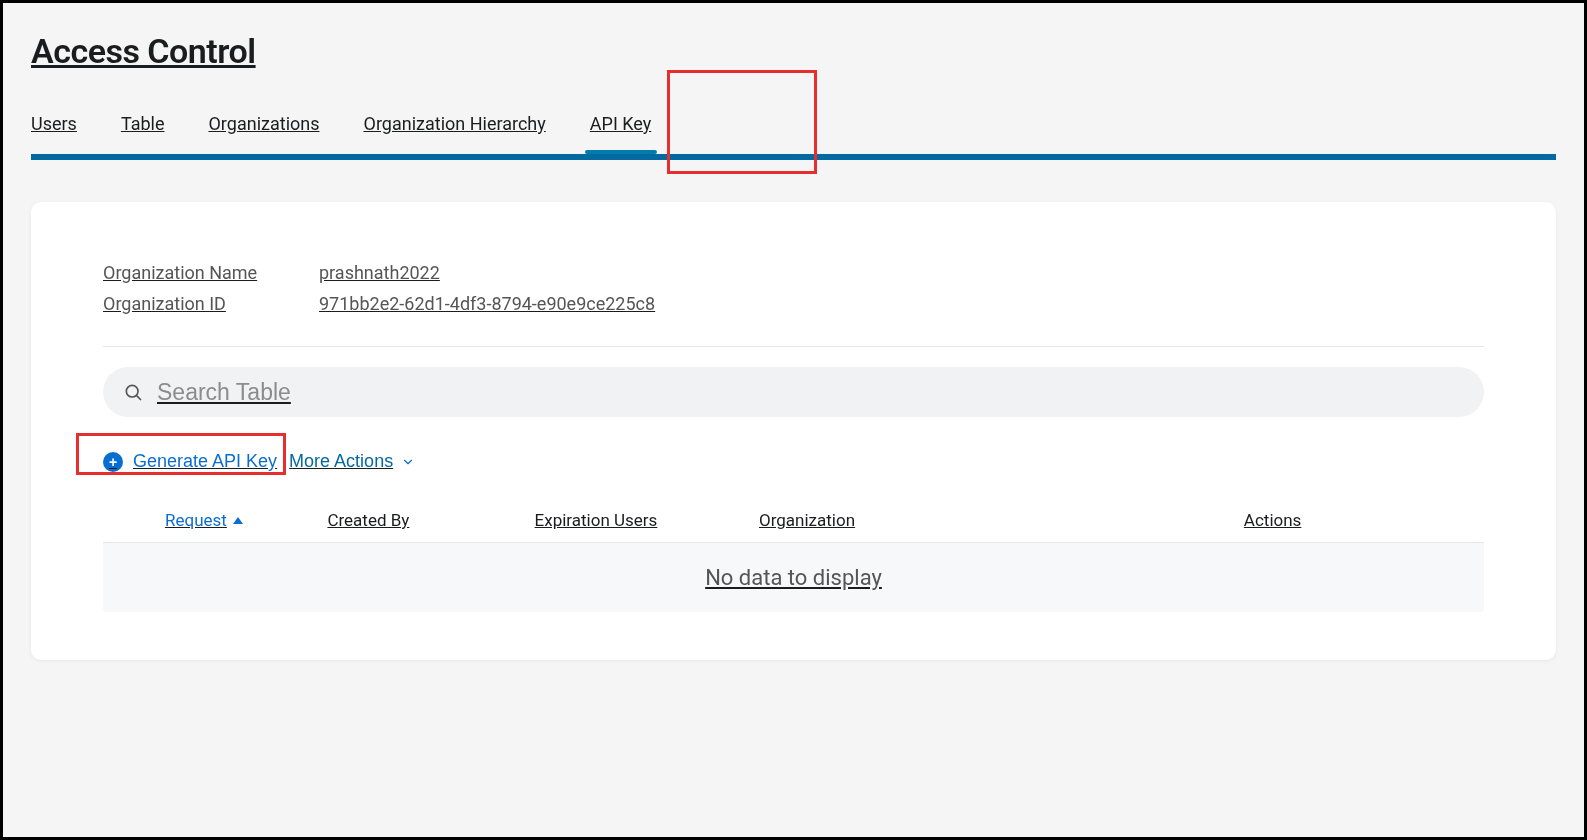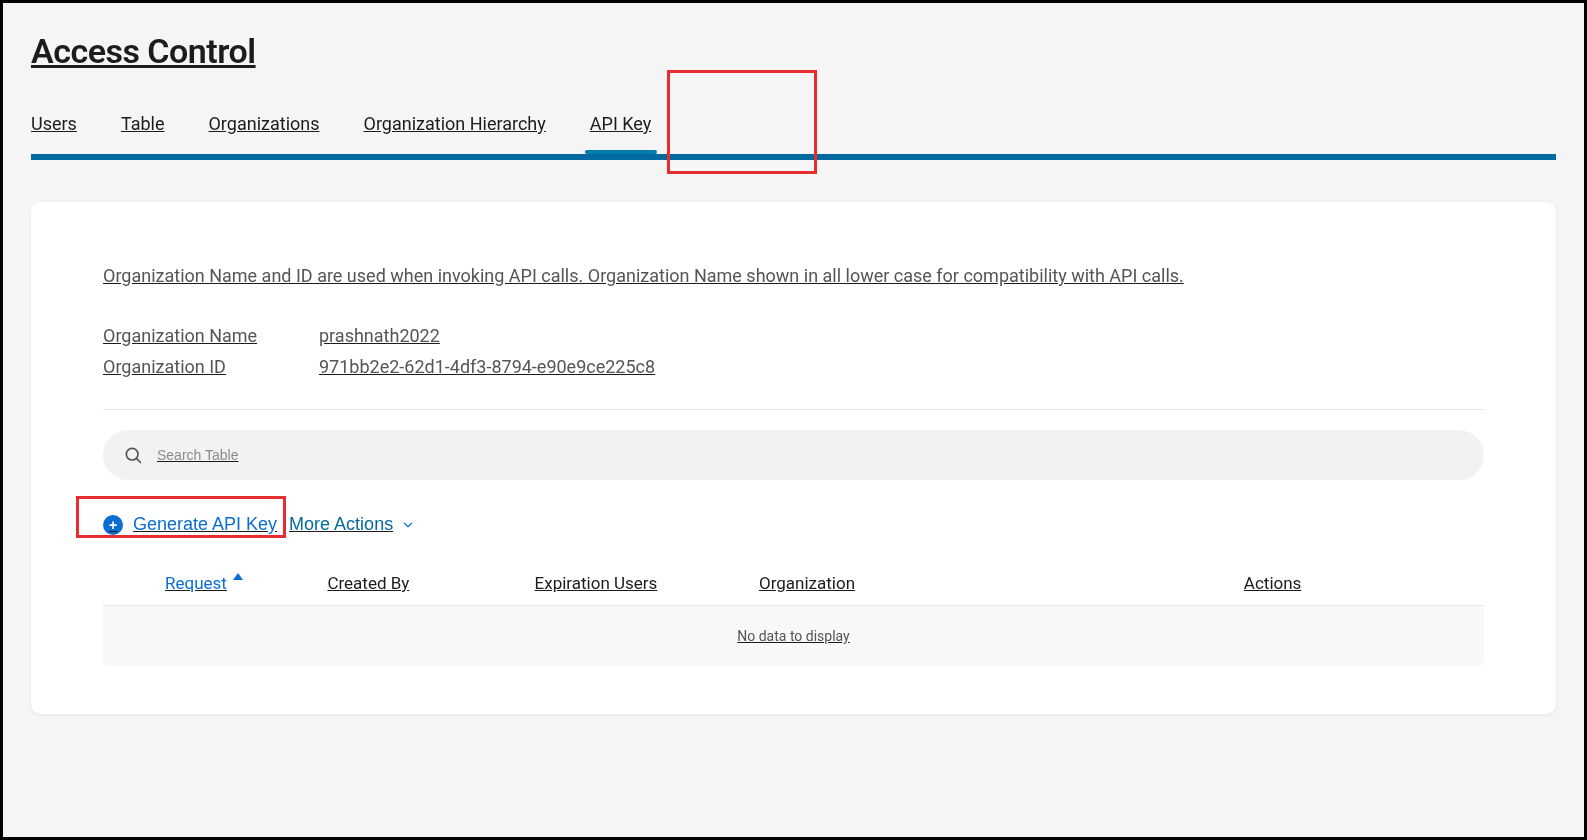--- a/index.html
+++ b/index.html
@@ -103,21 +103,21 @@
     align-items: center;
     padding: 0 20px;
     gap: 14px;
     margin-bottom: 30px;
   }
   .search-wrap svg { flex: 0 0 auto; }
   .search-input {
     border: none;
     outline: none;
     background: transparent;
-    font-size: 14px;
+    font-size: 23px;
     color: #555;
     width: 100%;
   }
   .search-input::placeholder { color: #8a8c8f; }
 
   .action-row {
     display: flex;
     align-items: center;
     gap: 12px;
     position: relative;
@@ -171,57 +171,57 @@
   .thead {
     display: grid;
     grid-template-columns: 1.3fr 1.2fr 1.3fr 1.6fr 1.6fr 1.0fr;
     padding: 12px 0;
     border-bottom: 1px solid #e6e7e9;
   }
   .th {
     font-size: 17px;
     color: #1b1c1d;
     display: flex;
+    align-items: center;
     gap: 6px;
   }
   .th.sortable { color: #0a6ed1; cursor: pointer; padding-left: 62px;}
   .th:last-child { justify-content: flex-end; padding-right: 10px; }
   .sort-arrow {
     width: 0; height: 0;
     border-left: 5px solid transparent;
     border-right: 5px solid transparent;
     border-bottom: 7px solid #0a6ed1;
     display: inline-block;
   }
   .tbody-empty {
     background: #f7f8f9;
     padding: 22px 0;
     text-align: center;
     color: #555;
-    font-size: 14px;
+    font-size: 22px;
     border-radius: 0 0 4px 4px;
   }
 </style>
 </head>
 <body>
 
 <div class="page">
   <h1 class="page-title">Access Control</h1>
 
   <nav class="tabs" style="position:relative;">
     <div class="tab">Users</div>
     <div class="tab">Table</div>
     <div class="tab">Organizations</div>
     <div class="tab">Organization Hierarchy</div>
     <div class="tab active">API Key</div>
     <div class="highlight-box highlight-tab"></div>
   </nav>
 
   <section class="card">
-    <p class="info-text">Organization Name and ID are used when invoking API calls. Organization Name shown in all lower case for compatibility with API calls.</p>
 
     <div class="kv-row">
       <span class="kv-label">Organization Name</span>
       <span class="kv-value">prashnath2022</span>
     </div>
     <div class="kv-row">
       <span class="kv-label">Organization ID</span>
       <span class="kv-value">971bb2e2-62d1-4df3-8794-e90e9ce225c8</span>
     </div>
 

